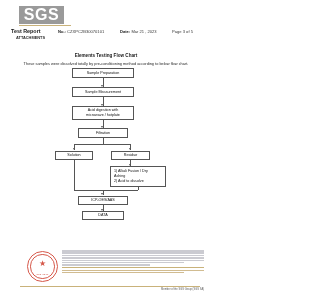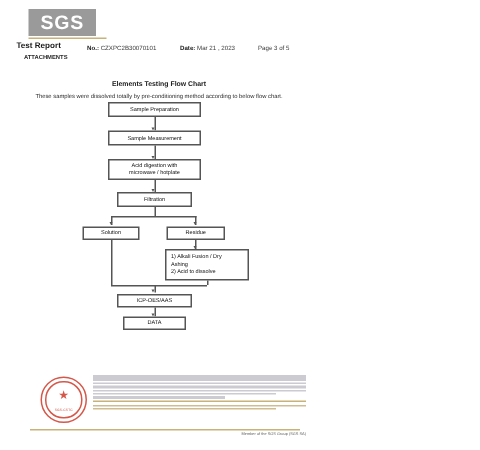--- a/index.html
+++ b/index.html
@@ -28,21 +28,21 @@
     left: 0; top: 4px;
     width: 212px;
     height: 24px;
   }
   .sgs-logo {
     position: absolute;
     left: 19px; top: 2px;
     width: 45px; height: 18px;
     background: #9a9a9a;
     color: #ffffff;
-    font-size: 13px;
+    font-size: 16px;
     font-weight: bold;
     letter-spacing: 0.5px;
     text-align: center;
     line-height: 18px;
     font-family: "Liberation Sans", sans-serif;
   }
   .logo-underline {
     position: absolute;
     left: 19px; top: 21px;
     width: 52px; height: 1px;

